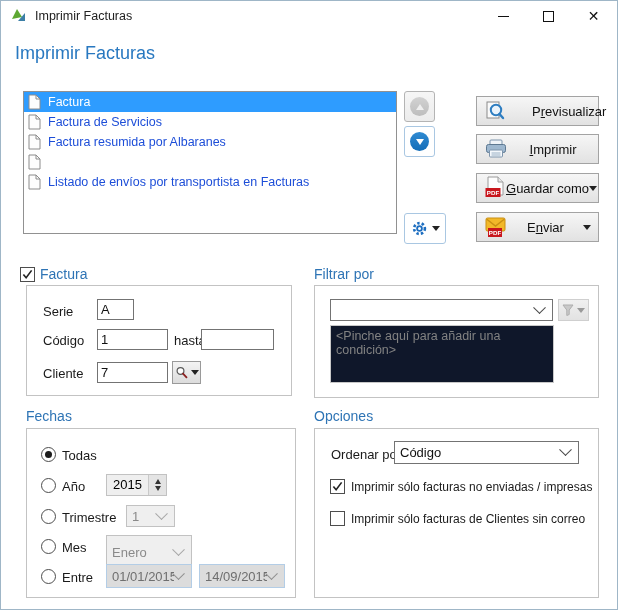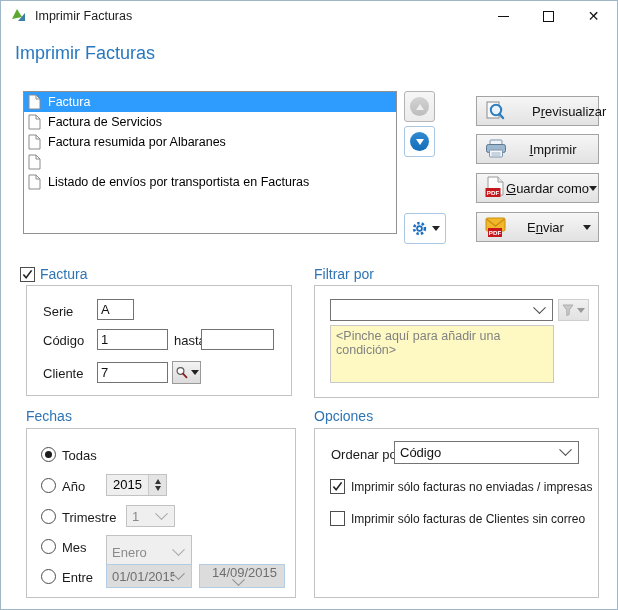--- a/index.html
+++ b/index.html
@@ -18,21 +18,21 @@
   .glyph-min{width:11px;height:1px;background:#111;display:inline-block;}
   .glyph-max{width:9px;height:9px;border:1px solid #111;display:inline-block;}
   .glyph-close{font-size:14px;line-height:14px;}
 
   
   .page-heading{position:absolute;left:14px;top:42px;font-size:18px;color:#2878c0;}
 
   
   .listbox{position:absolute;left:22px;top:90px;width:374px;height:143px;border:1px solid #919191;
            background:#fff;box-sizing:border-box;overflow:hidden;}
-  .list-item{height:20px;display:flex;align-items:center;padding-left:4px;font-size:12.5px;color:#000000;white-space:nowrap;}
+  .list-item{height:20px;display:flex;align-items:center;padding-left:4px;font-size:12.5px;color:#1d4ed8;white-space:nowrap;}
   .list-item.selected{background:#2e9cff;color:#fff;}
   .doc-icon{width:13px;height:16px;margin-right:7px;flex:0 0 auto;}
 
   
   .sq-btn{position:absolute;box-sizing:border-box;border-radius:3px;display:flex;align-items:center;justify-content:center;}
   .btn-up{left:403px;top:90px;width:31px;height:31px;border:1px solid #b4b4b4;background:linear-gradient(#f6f6f6,#ececec);}
   .btn-down{left:403px;top:125px;width:31px;height:31px;border:1px solid #a9c7e2;background:#fff;}
   .btn-gear{left:403px;top:212px;width:42px;height:31px;border:1px solid #a9c7e2;background:#fff;gap:4px;}
   .circle{width:19px;height:19px;border-radius:50%;display:flex;align-items:center;justify-content:center;}
   .circle.gray{background:linear-gradient(#d2d2d2,#bdbdbd);}
@@ -78,21 +78,21 @@
   .combo.date .chev{border-color:#909090;}
 
   
   .spinner{position:absolute;border:1px solid #c2c2c2;background:#efefef;box-sizing:border-box;display:flex;}
   .spinner .val{flex:1;font-size:13px;color:#000000;padding:2px 0 0 6px;}
   .spin-arrows{width:17px;border-left:1px solid #c9c9c9;display:flex;flex-direction:column;align-items:center;justify-content:center;gap:2px;background:#e4e4e4;}
   .s-up{width:0;height:0;border-left:3.5px solid transparent;border-right:3.5px solid transparent;border-bottom:5px solid #333;}
   .s-dn{width:0;height:0;border-left:3.5px solid transparent;border-right:3.5px solid transparent;border-top:5px solid #333;}
 
   
-  .cond-box{position:absolute;border:1px solid #c8c8c8;background:#fef9c3;box-sizing:border-box;
+  .cond-box{position:absolute;border:1px solid #c8c8c8;background:#0f172a;box-sizing:border-box;
             font-size:12.5px;color:#828282;padding:3px 5px;}
   .filter-btn{position:absolute;border:1px solid #cfcfcf;background:linear-gradient(#f0f0f0,#e2e2e2);
               box-sizing:border-box;display:flex;align-items:center;justify-content:center;gap:3px;}
 
   
   .search-btn{position:absolute;border:1px solid #9a9a9a;background:linear-gradient(#f3f3f3,#dcdcdc);
               box-sizing:border-box;display:flex;align-items:center;justify-content:center;gap:3px;}
 
   .chk-label{position:absolute;font-size:12px;color:#1a1a1a;white-space:nowrap;}
 </style>
@@ -302,21 +302,21 @@
     <span class="val">Enero</span>
     <span class="chev"></span>
   </div>
 
   <span class="rad" style="left:40px;top:568px;"></span>
   <span class="fld-label" style="left:61px;top:569px;">Entre</span>
   <div class="combo date" style="left:105px;top:563px;width:86px;height:24px;">
     <span class="val">01/01/2015</span>
     <span class="chev"></span>
   </div>
-  <div class="combo date" style="left:198px;top:563px;width:86px;height:24px;flex-direction:column;">
+  <div class="combo date" style="left:198px;top:563px;width:86px;height:24px;">
     <span class="val">14/09/2015</span>
     <span class="chev"></span>
   </div>
 
   <span class="group-title" style="left:313px;top:407px;">Opciones</span>
   <div class="group-box" style="left:313px;top:427px;width:285px;height:170px;"></div>
 
   <span class="fld-label" style="left:330px;top:446px;">Ordenar por</span>
   <div class="combo" style="left:393px;top:440px;width:185px;height:23px;">
     <span class="val">Código</span>

